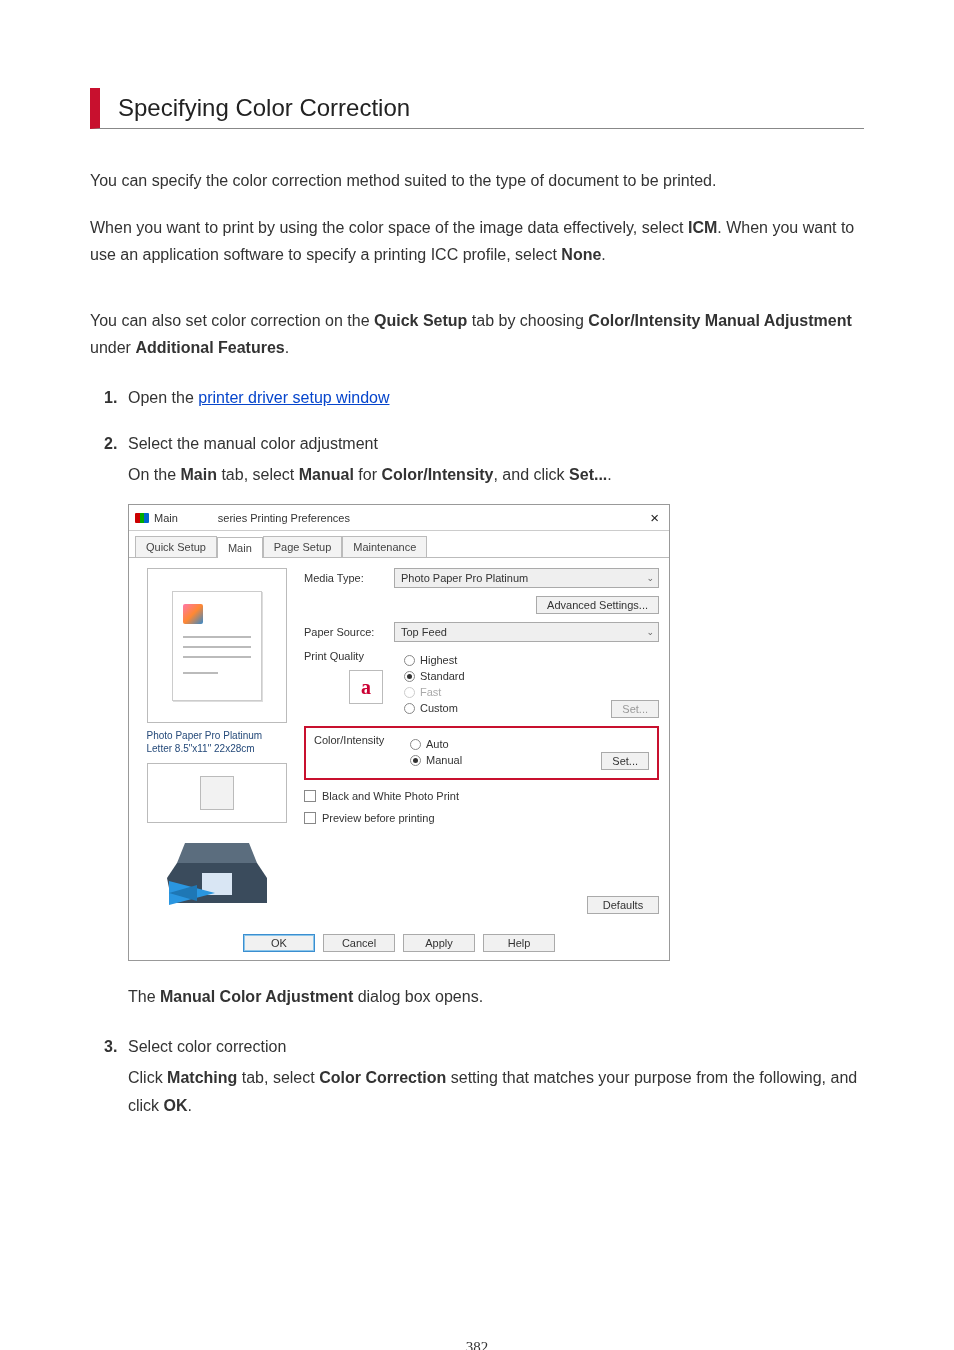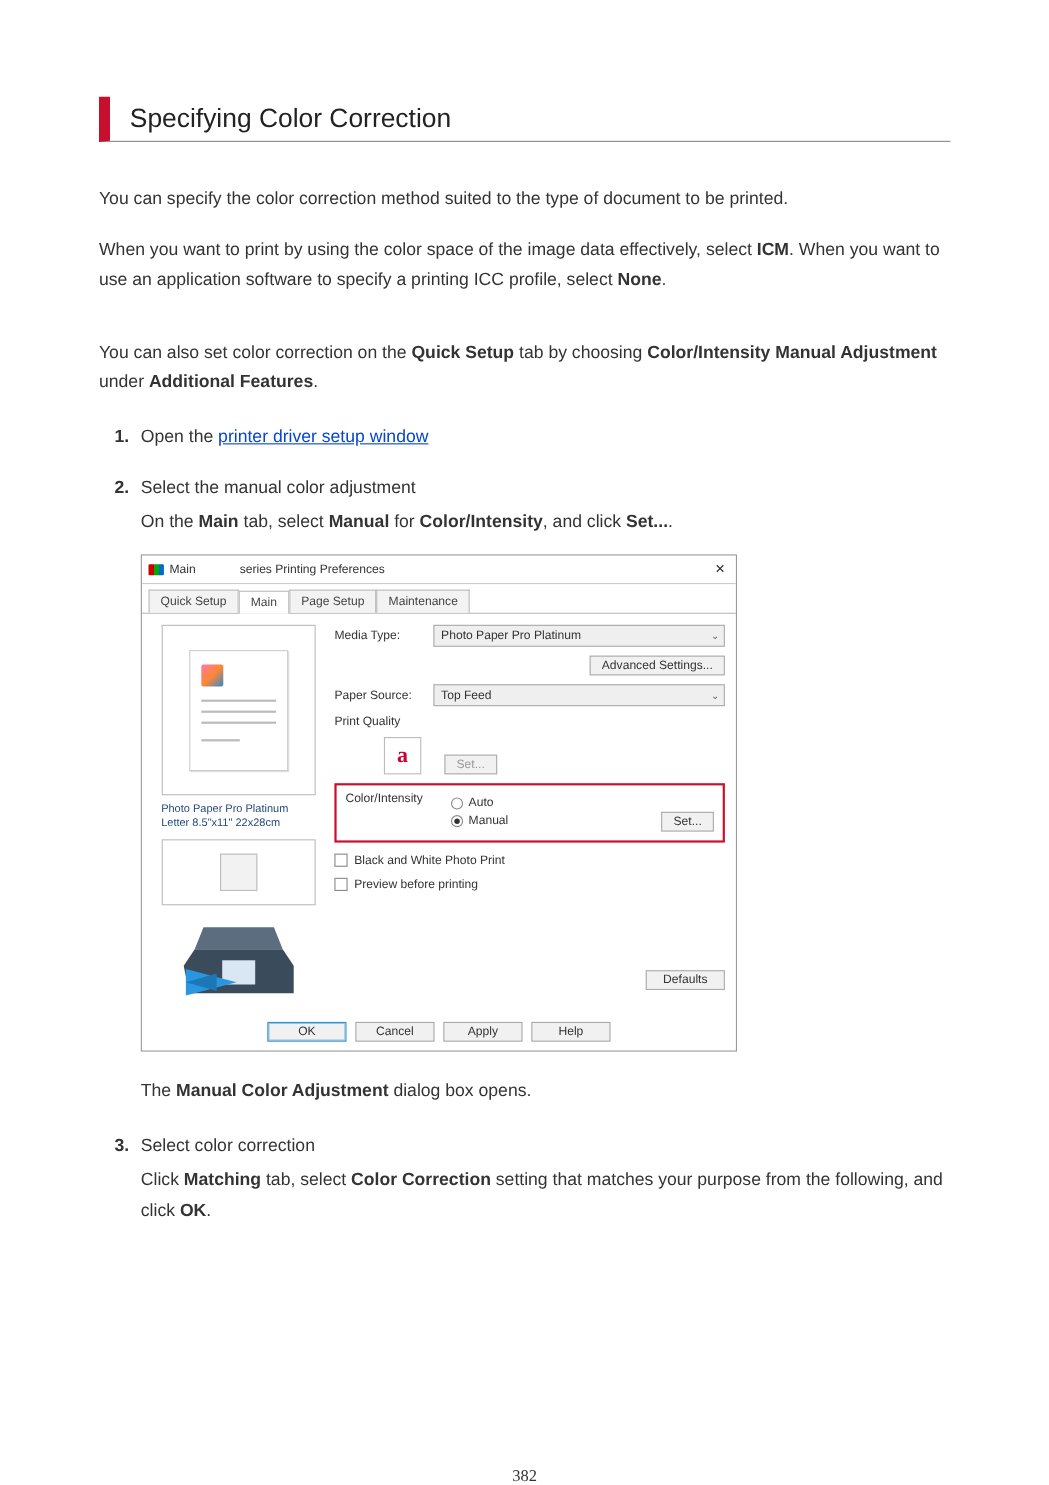--- a/index.html
+++ b/index.html
@@ -420,20 +420,40 @@
           <span>Top Feed</span>
           <span class="chev">⌄</span>
         </div>
       </div>
 
       <div class="qset">
         <div class="qset-left">
           <div class="lbl" style="width:auto;">Print Quality</div>
           <div class="qletter">a</div>
         </div>
+        <div style="flex:1;">
+          <div class="radio-row">
+              <span class="radio"></span>
+              <span>Highest</span>
+            </div>
+          <div class="radio-row">
+              <span class="radio">
+                <span class="dot"></span>
+              </span>
+              <span>Standard</span>
+            </div>
+          <div class="radio-row muted">
+              <span class="radio" style="border-color:#ccc;"></span>
+              <span>Fast</span>
+            </div>
+          <div class="radio-row">
+              <span class="radio"></span>
+              <span>Custom</span>
+            </div>
+        </div>
         <div style="align-self:flex-end;">
           <div class="btn disabled">Set...</div>
         </div>
       </div>
 
       <div class="ci-field">
         <div class="lbl" style="width:86px;">Color/Intensity</div>
         <div class="ci-radios">
           <div class="radio-row">
               <span class="radio"></span>

